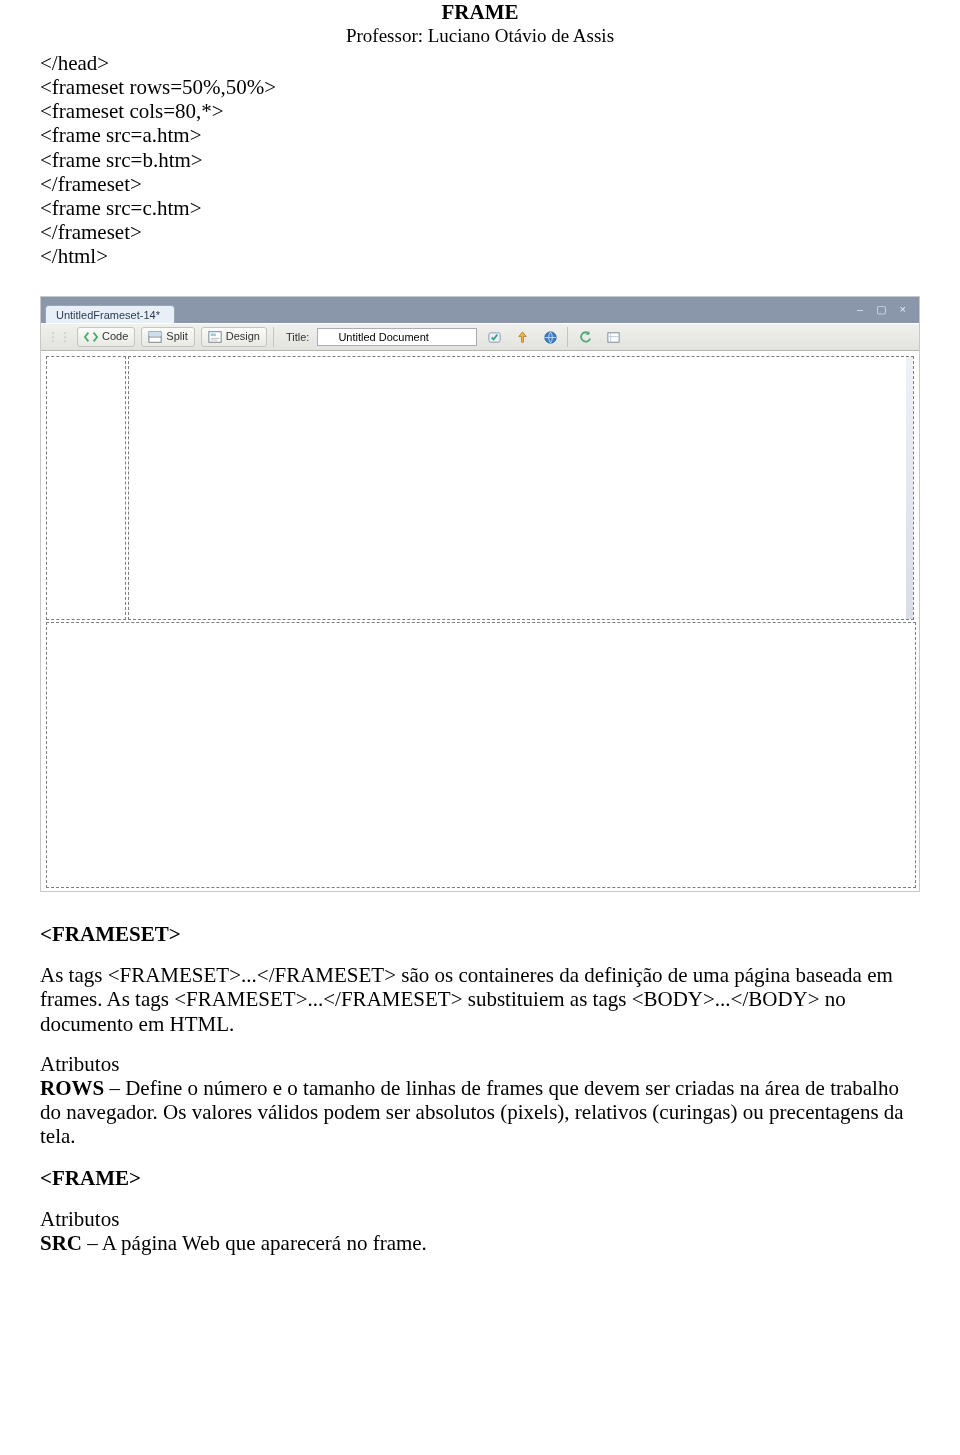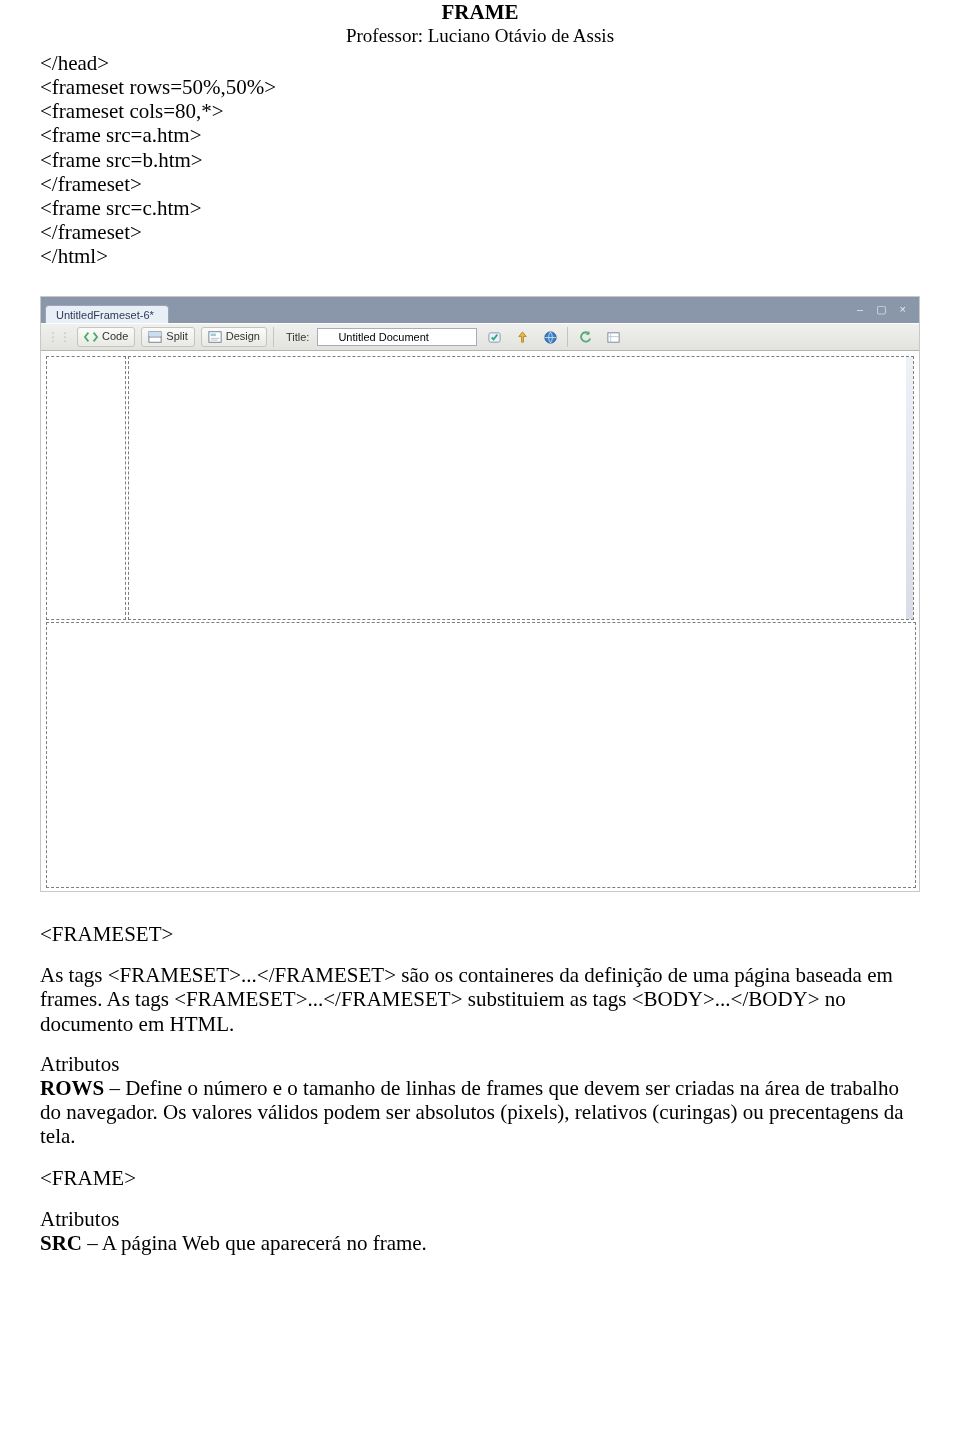--- a/index.html
+++ b/index.html
@@ -139,21 +139,21 @@
   .fc { width: 100%; height: 100%; }
   .frame-scrollbar {
     position: absolute;
     right: 0; top: 0; bottom: 0;
     width: 7px;
     background: linear-gradient(#eef1f6,#d8dde7);
   }
   
   .section { margin-top: 18px; }
   .section h2 {
-    font-weight: normal;
+    font-weight: bold;
     font-size: 21px;
     margin-bottom: 16px;
   }
   .section p {
     line-height: 1.15;
     margin-bottom: 16px;
   }
   .section .para-last { margin-bottom: 0; }
   .run-bold { font-weight: bold; margin-top: 32px; }
 </style>
@@ -171,21 +171,21 @@
 &lt;frame src=a.htm&gt;
 &lt;frame src=b.htm&gt;
 &lt;/frameset&gt;
 &lt;frame src=c.htm&gt;
 &lt;/frameset&gt;
 &lt;/html&gt;</div>
 
 <div class="editor">
   <div class="tabbar">
     <div class="tab">
-      <span>UntitledFrameset-6*</span>
+      <span>UntitledFrameset-14*</span>
     </div>
     <div class="winbtns">–  ▢  ×</div>
   </div>
   <div class="toolbar">
     <span style="color:#bbb;font-size:12px;">⋮⋮</span>
     <div class="tbtn">
       <span class="ticon">
         <svg viewBox="0 0 16 16">
             <path d="M5 3 L1 8 L5 13" fill="none" stroke="#4a6" stroke-width="2"></path>
             <path d="M11 3 L15 8 L11 13" fill="none" stroke="#4a6" stroke-width="2"></path>

